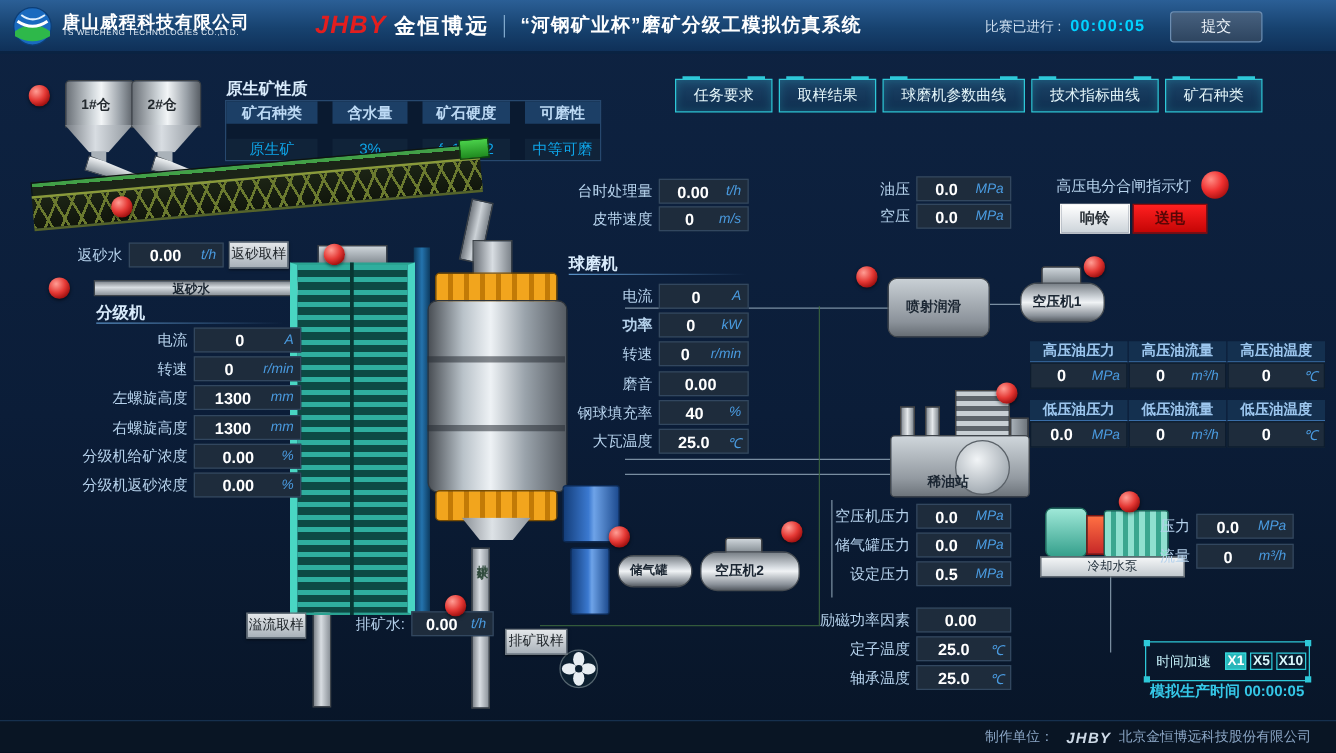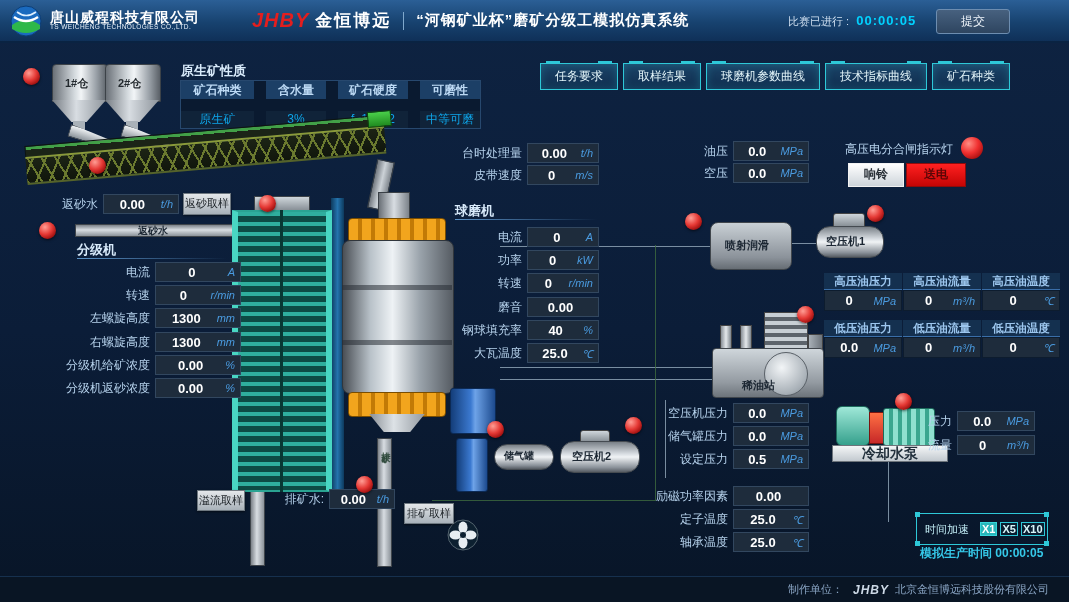--- a/index.html
+++ b/index.html
@@ -116,21 +116,21 @@
   #oilst .vent{position:absolute;left:52px;top:0px;width:42px;height:37px;border:1px solid #444;
     background:repeating-linear-gradient(180deg,#c8cfd4 0 4px,#5d646b 4px 8px);}
   #oilst .fin{position:absolute;left:96px;top:22px;width:13px;height:42px;background:linear-gradient(90deg,#a8b0b7,#6d747b);border:1px solid #444;}
   
   #pump{position:absolute;left:832px;top:398px;width:118px;height:64px;}
   #pump .vol{position:absolute;left:4px;top:8px;width:32px;height:38px;border-radius:6px;background:linear-gradient(180deg,#9fe8d8,#35a08c);border:1px solid #1d6b5c;}
   #pump .coup{position:absolute;left:37px;top:14px;width:13px;height:30px;background:linear-gradient(180deg,#ff7043,#c62828);border:1px solid #7a1410;}
   #pump .mot{position:absolute;left:51px;top:10px;width:50px;height:36px;border:1px solid #1d6b5c;border-radius:3px;
     background:repeating-linear-gradient(90deg,#8fe0cf 0 5px,#3aa68f 5px 9px);}
   #pump .base{position:absolute;left:0;top:47px;width:114px;height:15px;background:linear-gradient(180deg,#f4f6f7,#c2c9cf);border:1px solid #6d747b;
-    font-size:14px;color:#22303c;font-weight:bold;text-align:center;line-height:15px;}
+    font-size:10px;color:#22303c;font-weight:normal;text-align:center;line-height:15px;}
   
   #conv{position:absolute;left:26px;top:140px;width:366px;height:50px;transform:rotate(-5deg);transform-origin:left center;}
   #conv .belt{position:absolute;left:0;top:6px;width:360px;height:10px;background:linear-gradient(180deg,#42a047 0 3px,#1b2417 3px);border:1px solid #0e1510;}
   #conv .truss{position:absolute;left:0;top:17px;width:360px;height:24px;border-top:2px solid #8a9a3a;border-bottom:2px solid #55632a;
     background:repeating-linear-gradient(63deg,#6b7a2f 0 2px,rgba(0,0,0,0) 2px 12px),repeating-linear-gradient(-63deg,#6b7a2f 0 2px,rgba(0,0,0,0) 2px 12px),linear-gradient(#1c2415,#11160c);}
   #conv .head{position:absolute;left:344px;top:2px;width:22px;height:14px;background:linear-gradient(180deg,#4ad04a,#1f8a1f);border:1px solid #0c4a0c;}
   .fanwrap{position:absolute;left:447px;top:519px;}
   .hv-label{position:absolute;left:845px;top:141px;font-size:12px;color:#b8d4ee;}
 </style>
 </head>
@@ -371,21 +371,21 @@
         </span>
       </div>
       <div class="frow" style="left: 428px; top: 227px;">
         <span class="flabel" style="width: 94px;">电流</span>
         <span class="fbox" style="width: 72px;">
           <b class="fval">0</b>
           <i class="funit">A</i>
         </span>
       </div>
       <div class="frow" style="left: 428px; top: 250px;">
-        <span class="flabel" style="width: 94px;">功率</span>
+        <span class="flabel" style="width: 94px; font-weight: bold;">功率</span>
         <span class="fbox" style="width: 72px;">
           <b class="fval">0</b>
           <i class="funit">kW</i>
         </span>
       </div>
       <div class="frow" style="left: 428px; top: 273px;">
         <span class="flabel" style="width: 94px;">转速</span>
         <span class="fbox" style="width: 72px;">
           <b class="fval">0</b>
           <i class="funit">r/min</i>

